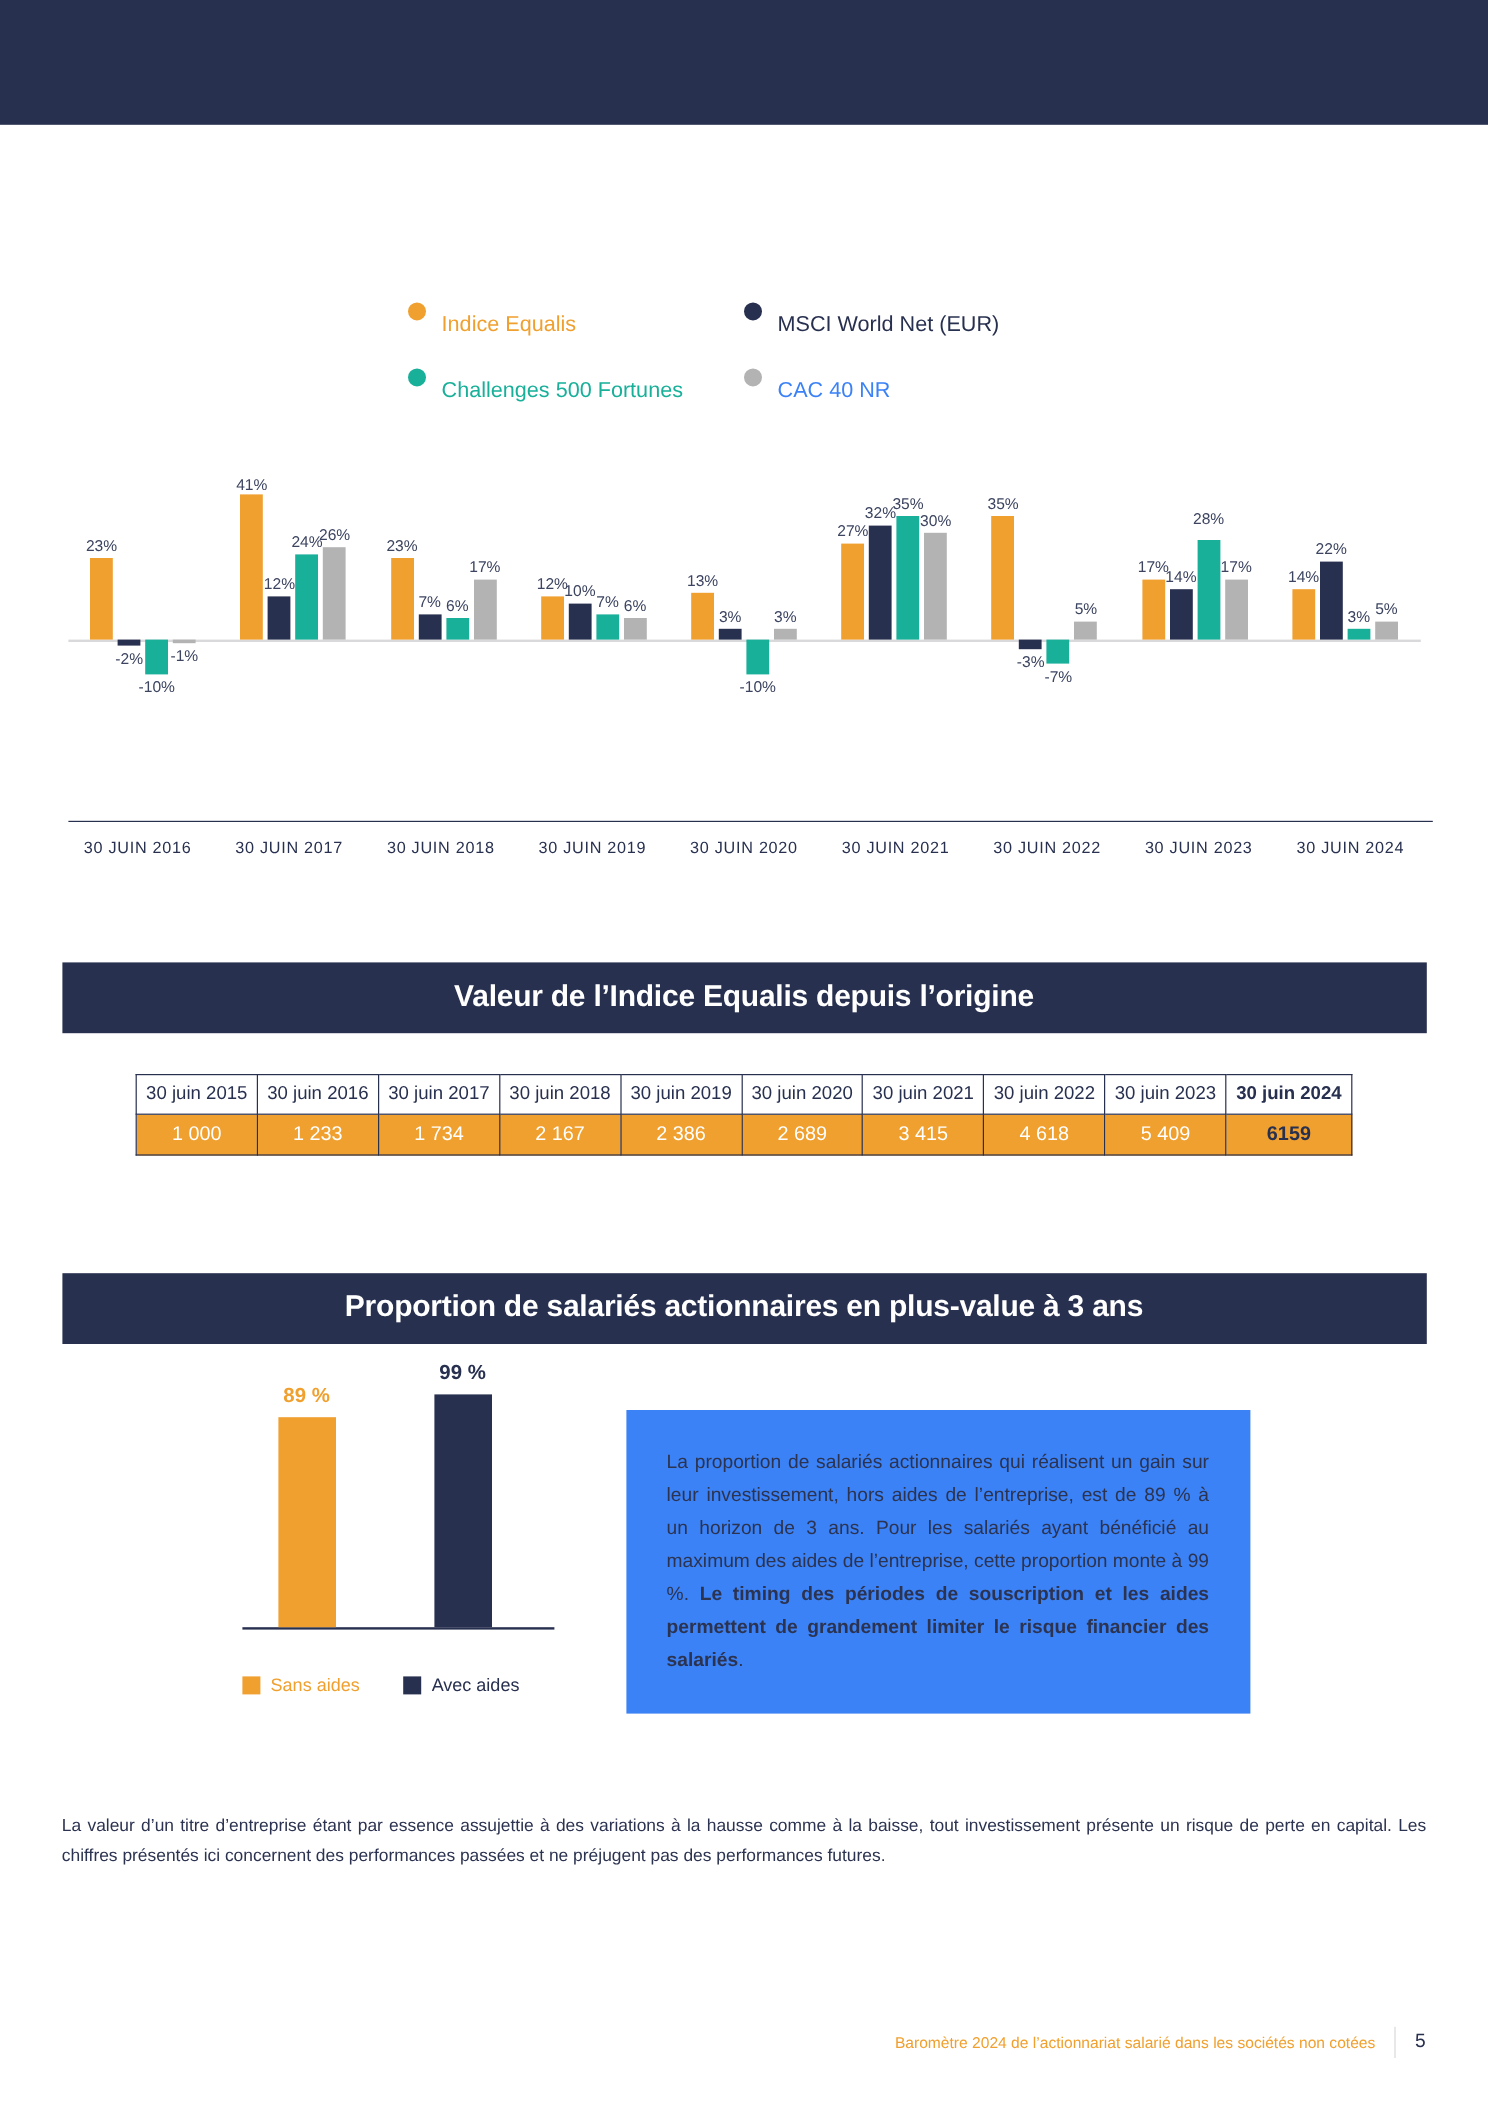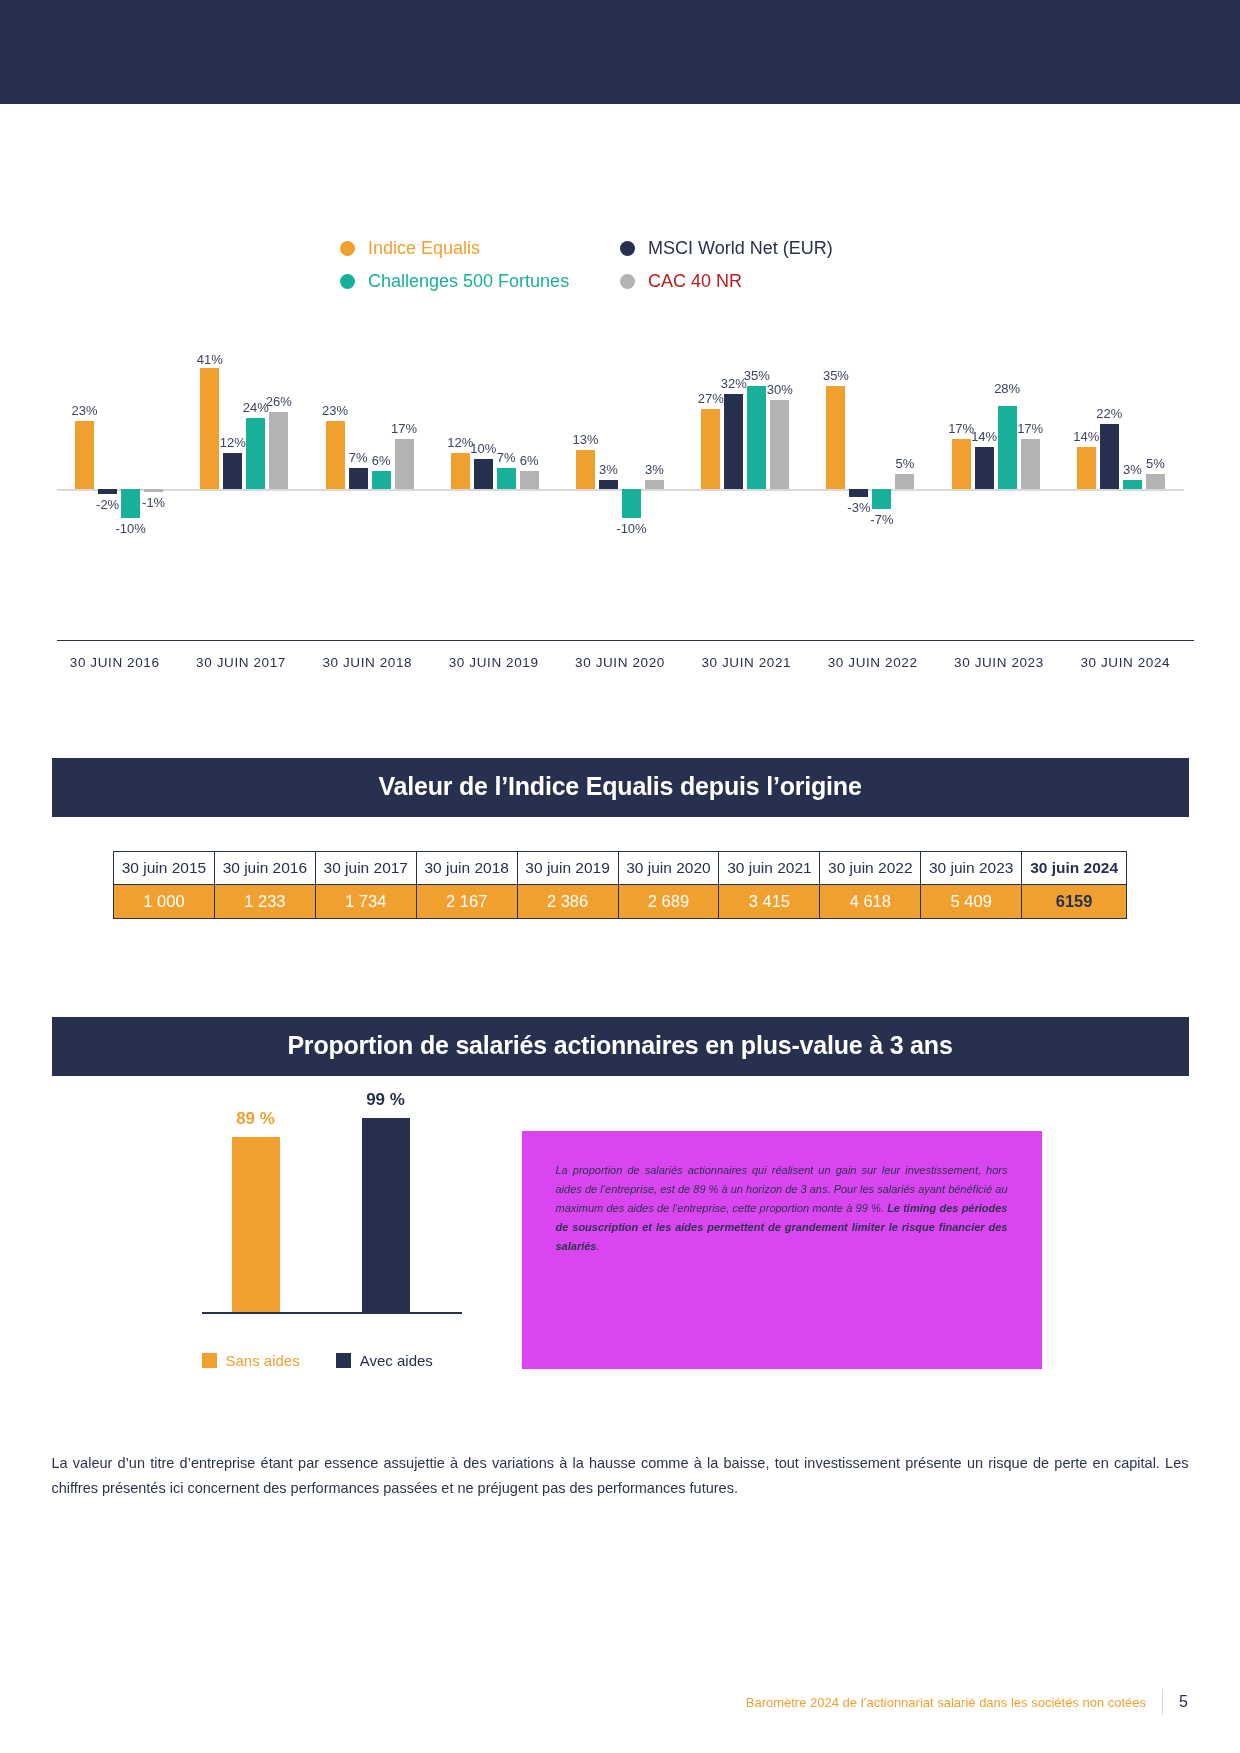--- a/index.html
+++ b/index.html
@@ -34,21 +34,21 @@
 
   
   .chart-wrap { width:1137px; margin:0 auto; position:relative; }
   .legend {
     display:flex; flex-wrap:wrap;
     width:560px; margin:56px auto 0 auto;
     row-gap:12px;
   }
   .legend-item { display:flex; align-items:center; width:50%; font-size:18px; }
   .legend-dot { width:15px; height:15px; border-radius:50%; margin-right:13px; flex:none; }
-  .legend-label { white-space:nowrap; }
+  .legend-label { white-space:nowrap;margin-top:22px; }
 
   .plot {
     position:relative;
     height:250px;
     margin-top:32px;
   }
   .zeroline {
     position:absolute; left:5px; right:5px;
     height:2px; background:#d9d9dc;
   }
@@ -97,23 +97,23 @@
   .pv-label {
     position:absolute; left:50%; transform:translateX(-50%);
     font-size:17px; font-weight:bold; white-space:nowrap;
   }
   .pv-axis { margin-left:150px; width:260px; height:2px; background:#28304f; }
   .pv-legend { display:flex; margin-left:150px; margin-top:38px; }
   .pv-legend-item { display:flex; align-items:center; margin-right:36px; font-size:15px; }
   .pv-sq { width:15px; height:15px; margin-right:9px; flex:none; }
 
   .pv-text {
-    width:520px; background:#d946ef; color:#2c3350;
+    width:520px; background:#3b82f6; color:#2c3350;
     padding:30px 34px; margin-top:55px;
-    font-size:11px; line-height:1.72; text-align:justify;font-style:italic;
+    font-size:16px; line-height:1.72; text-align:justify;
   }
   .pv-text b { font-weight:bold; }
 
   
   .disclaimer {
     width:1137px; margin:0 auto;
     font-size:14.5px; line-height:1.75;
     color:#2c3350; text-align:justify;
   }
 
@@ -145,21 +145,21 @@
         <div class="legend-item">
           <span class="legend-dot" style="background:#28304f"></span>
           <span class="legend-label" style="color:#28304f">MSCI World Net (EUR)</span>
         </div>
         <div class="legend-item">
           <span class="legend-dot" style="background:#19b09a"></span>
           <span class="legend-label" style="color:#19b09a">Challenges 500 Fortunes</span>
         </div>
         <div class="legend-item">
           <span class="legend-dot" style="background:#b3b3b3"></span>
-          <span class="legend-label" style="color:#b91c1c">CAC 40 NR</span>
+          <span class="legend-label" style="color:#3b82f6">CAC 40 NR</span>
         </div>
       </div>
     <div class="plot" id="plot1">
       <div class="zeroline" id="zeroline1" style="top: 164.588px;"></div>
       <div class="groups" id="groups1">
           <div class="group">
             <div class="bars">
               <div class="barslot">
                 <div class="bar" style="background: rgb(240, 160, 47); top: 96.9412px; height: 67.6471px;"></div>
                 <div class="vlabel" style="top: 78.9412px;">23%</div>

